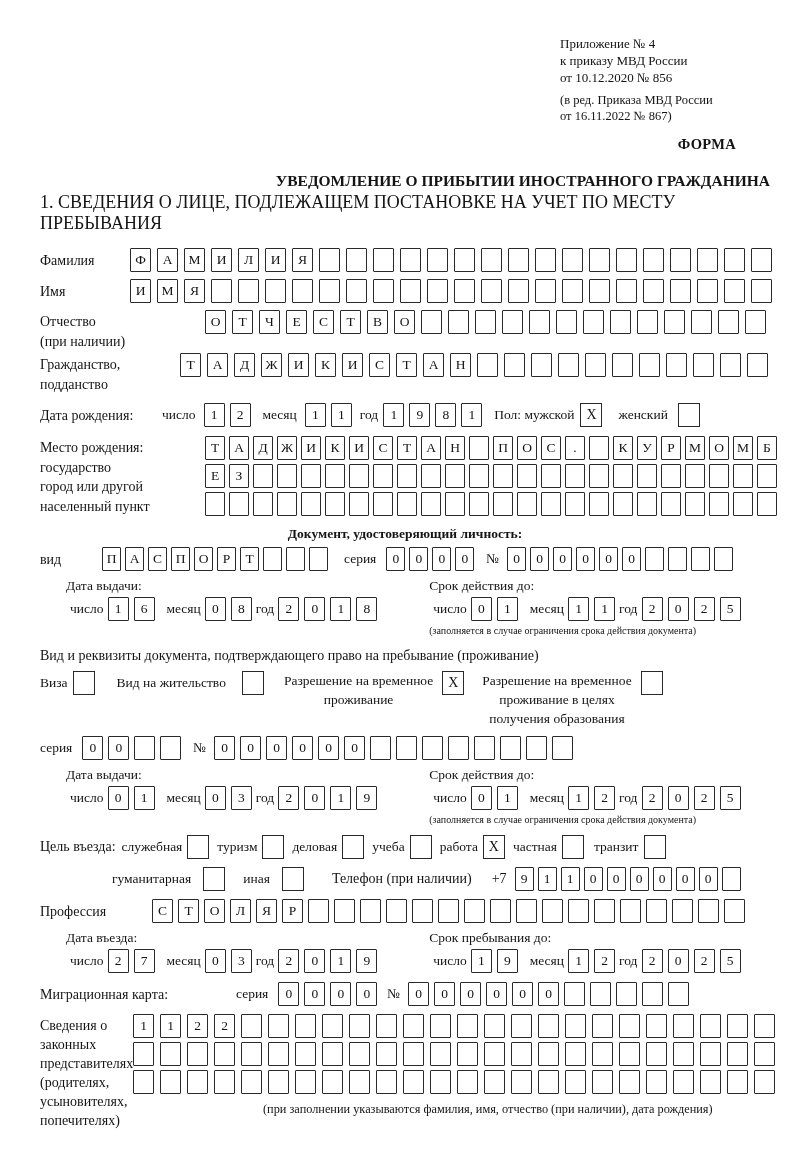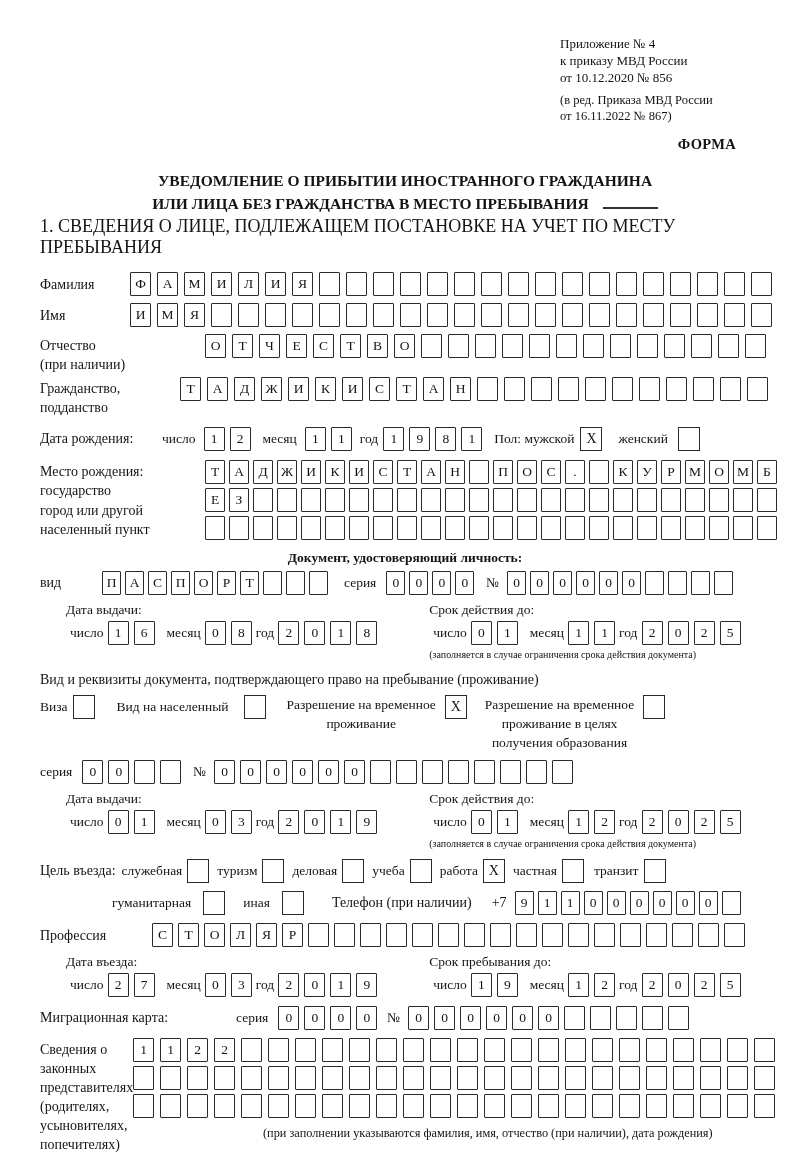--- a/index.html
+++ b/index.html
@@ -5,21 +5,21 @@
   * { box-sizing: border-box; }
   html,body { margin:0; padding:0; background:#e8e8e8; }
   .page {
     width:800px; height:1163px; margin:0 auto; background:#ffffff;
     font-family:"Liberation Serif", serif; color:#141414;
     padding:36px 30px 0 40px; overflow:hidden; position:relative;
   }
   .hdr-ref { margin-left:520px; font-size:13px; line-height:1.3; }
   .hdr-amend { font-size:12.5px; line-height:1.3; margin-top:5px; }
   .forma { text-align:right; padding-right:34px; font-weight:bold; font-size:14.5px; margin-top:12px; letter-spacing:.3px;font-family:Liberation Serif, serif; }
-  .title { text-align:center; font-weight:bold; font-size:15.5px; line-height:1.5; margin-top:16px; }
+  .title { text-align:right; font-weight:bold; font-size:15.5px; line-height:1.5; margin-top:16px; }
   .blank-line { display:inline-block; width:55px; border-bottom:2px solid #333; margin-left:14px; vertical-align:baseline; }
   .sec-head { font-weight:normal; font-size:18px; }
 
   .frow { display:flex; align-items:flex-start; margin-top:7px; }
   .vcenter { align-items:center; }
   .lbl { font-size:14px; line-height:19px; padding-top:3px; flex-shrink:0; }
   .lbl-block { font-size:14px; line-height:19.5px; flex-shrink:0; padding-top:2px; }
 
   .cells { display:inline-flex; gap:6px; flex-shrink:0; }
   .cell { width:21px; height:24px; border:1.5px solid #2a2a2a; border-radius:1px;
@@ -65,23 +65,20 @@
     <div class="hdr-amend">
       <div>(в ред. Приказа МВД России</div>
       <div>от 16.11.2022 № 867)</div>
     </div>
   </div>
 
   <div class="forma">ФОРМА</div>
 
   <div class="title">
     <div>УВЕДОМЛЕНИЕ О ПРИБЫТИИ ИНОСТРАННОГО ГРАЖДАНИНА</div>
-    <div>
-      <span>ИЛИ ЛИЦА БЕЗ ГРАЖДАНСТВА В МЕСТО ПРЕБЫВАНИЯ</span><span class="blank-line"></span>
-    </div>
   </div>
 
   <div class="sec-head">1. СВЕДЕНИЯ О ЛИЦЕ, ПОДЛЕЖАЩЕМ ПОСТАНОВКЕ НА УЧЕТ ПО МЕСТУ ПРЕБЫВАНИЯ</div>
 
   <div class="frow" style="margin-top:14px;">
     <div class="lbl" style="width:90px;">Фамилия</div>
     <div class="cells">
         <div class="cell">Ф</div>
         <div class="cell">А</div>
         <div class="cell">М</div>
@@ -403,21 +400,21 @@
   <div class="para">
     <div>Вид и реквизиты документа, подтверждающего право на пребывание (проживание)</div>
   </div>
 
   <div class="frow" style="margin-top:5px;">
     <div class="opt">
       <span class="olabel">Виза</span>
       <span class="cb"></span>
     </div>
     <div class="opt" style="margin-left:22px;">
-      <span class="olabel" style="margin-right:16px;">Вид на населенный</span>
+      <span class="olabel" style="margin-right:16px;">Вид на жительство</span>
       <span class="cb"></span>
     </div>
     <div class="optblock" style="margin-left:20px;">
       <div class="otext">
         <div>Разрешение на временное</div>
         <div>проживание</div>
       </div>
       <span class="cb">X</span>
     </div>
     <div class="optblock" style="margin-left:18px;">

